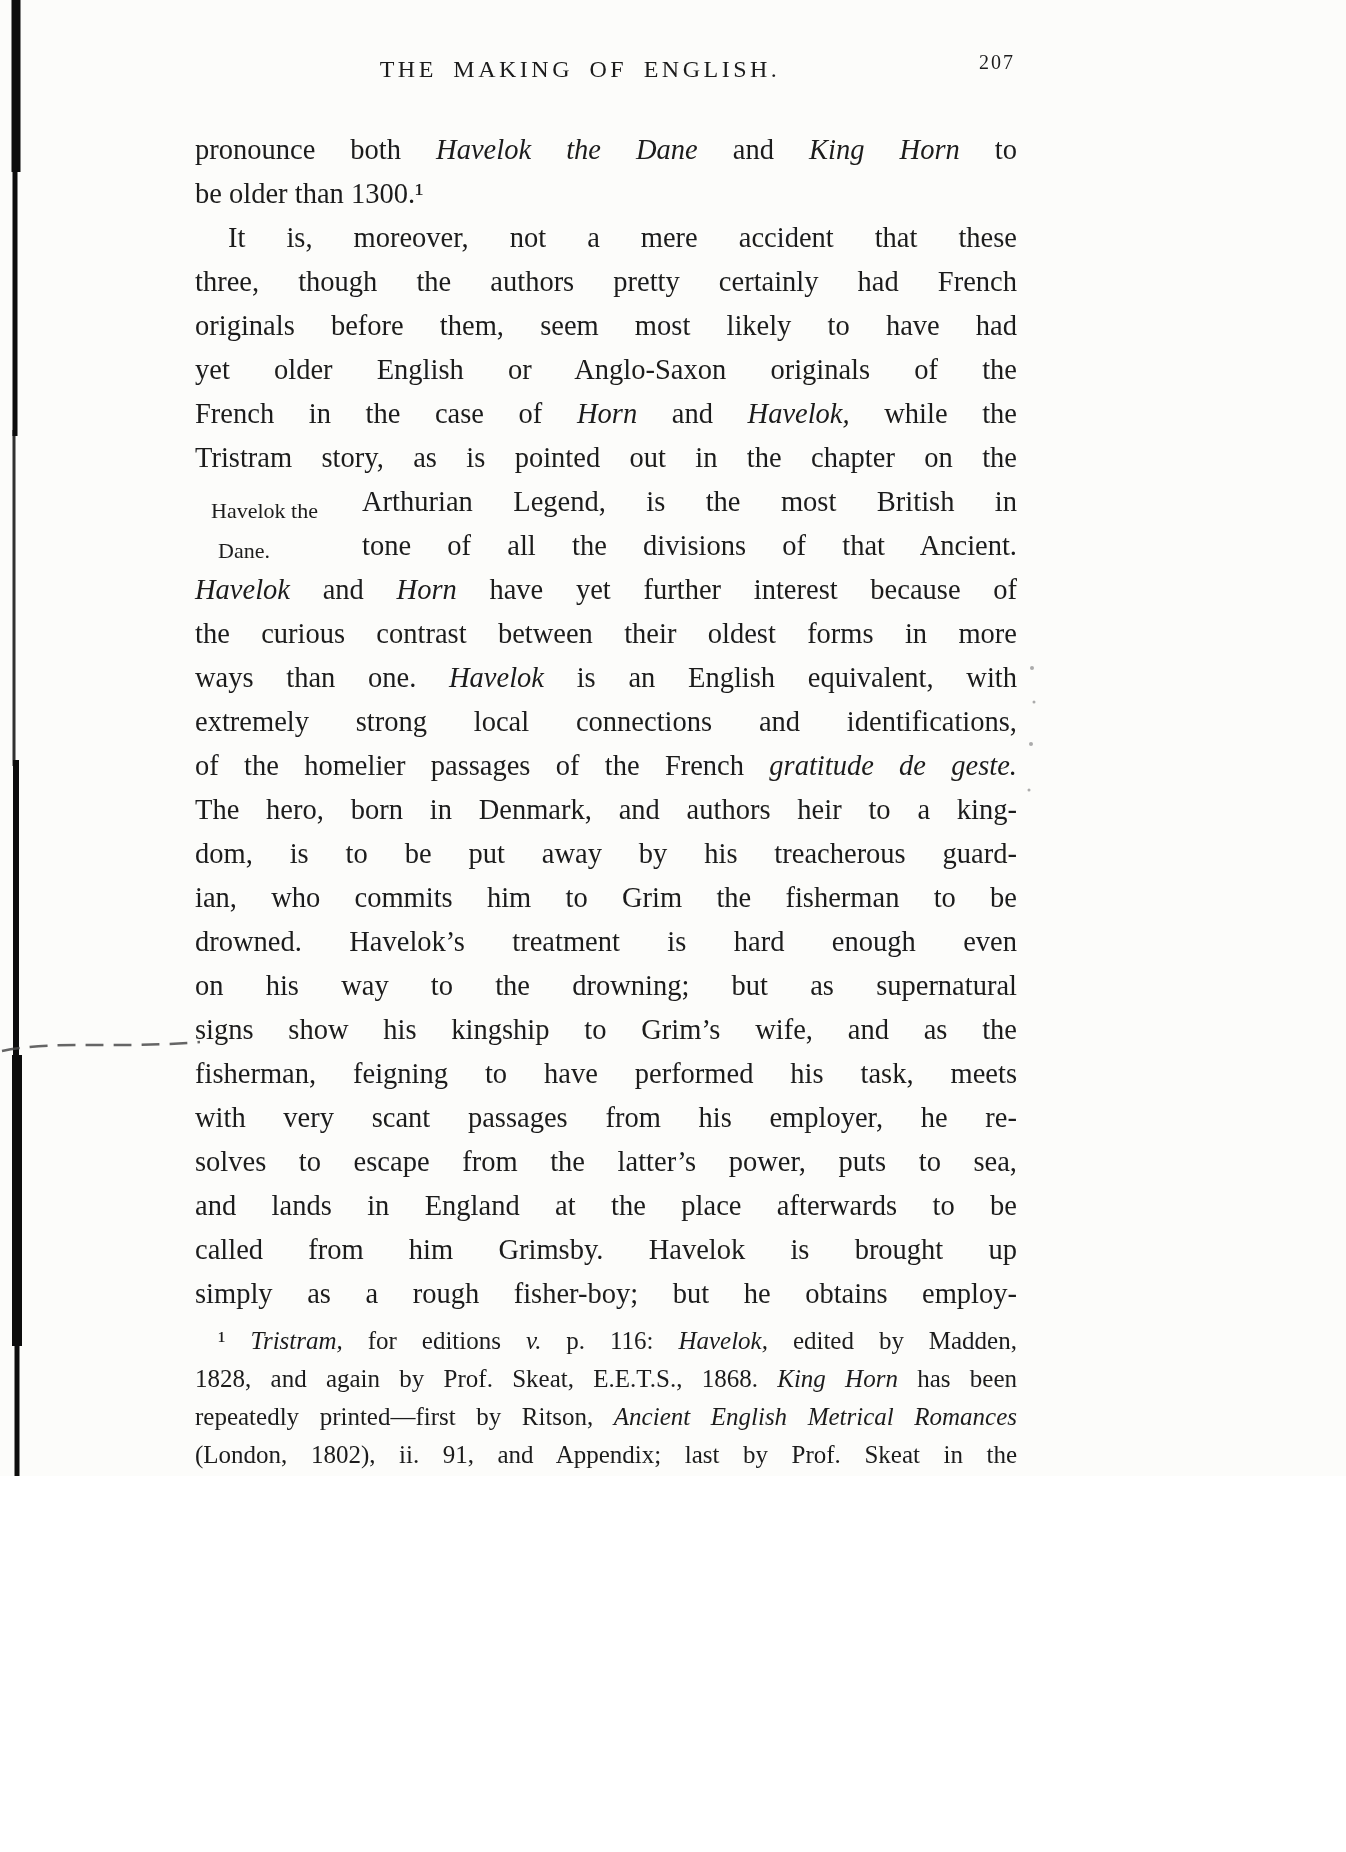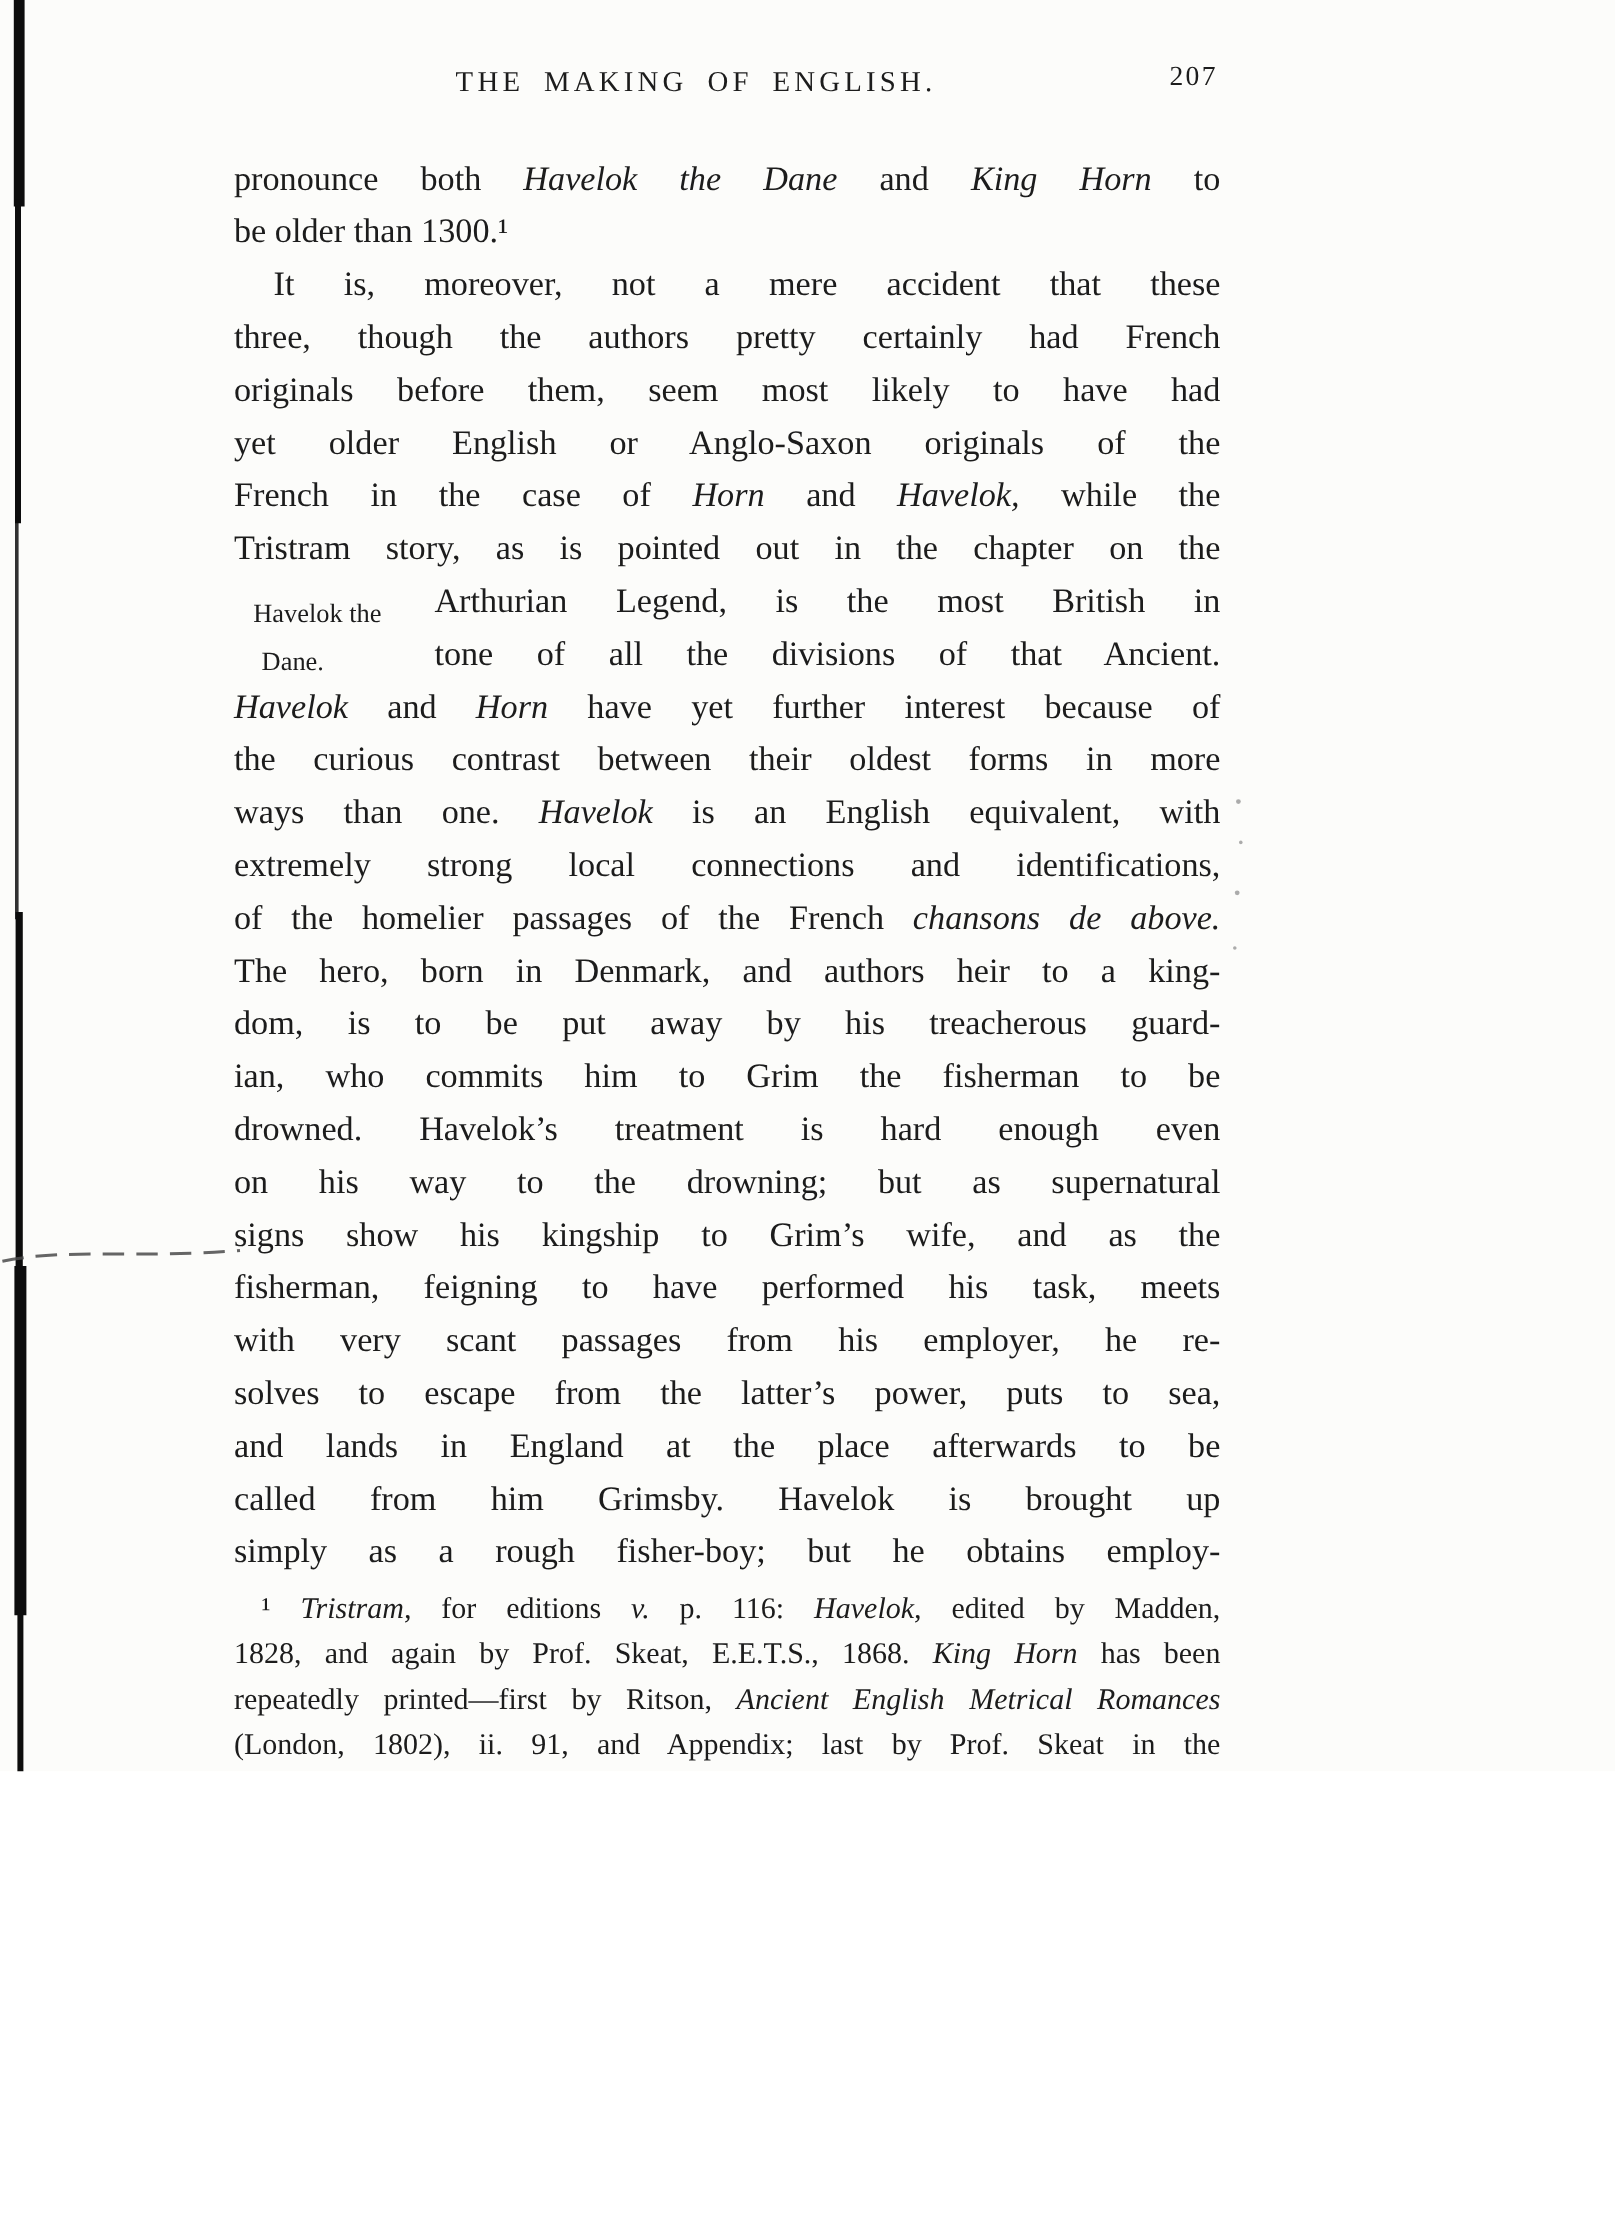--- a/index.html
+++ b/index.html
@@ -21,21 +21,21 @@
     position: absolute;
     left: 195px; top: 56px;
     width: 822px; height: 42px;
     font-size: 24px;
     letter-spacing: 3.5px;
     word-spacing: 7px;
   }
   .head-title { display: block; text-align: center; padding-right: 52px; }
   .page-num {
     position: absolute; right: 2px; top: -5px;
-    font-size: 23px; letter-spacing: 2px; word-spacing: normal;
+    font-size: 20px; letter-spacing: 2px; word-spacing: normal;
   }
 
   
   .body-text {
     position: absolute;
     left: 195px; top: 128px;
     width: 822px;
     font-size: 28.5px;
     line-height: 44px;
   }
@@ -114,21 +114,21 @@
       <div class="tline"><span>originals before them, seem most likely to have had</span></div>
       <div class="tline"><span>yet older English or Anglo-Saxon originals of the</span></div>
       <div class="tline"><span>French in the case of </span><span class="it">Horn</span><span> and </span><span class="it">Havelok,</span><span> while the</span></div>
       <div class="tline"><span>Tristram story, as is pointed out in the chapter on the</span></div>
       <div class="tline note"><span>Arthurian Legend, is the most British in</span></div>
       <div class="tline note"><span>tone of all the divisions of that Ancient.</span></div>
       <div class="tline"><span class="it">Havelok</span><span> and </span><span class="it">Horn</span><span> have yet further interest because of</span></div>
       <div class="tline"><span>the curious contrast between their oldest forms in more</span></div>
       <div class="tline"><span>ways than one. </span><span class="it">Havelok</span><span> is an English equivalent, with</span></div>
       <div class="tline"><span>extremely strong local connections and identifications,</span></div>
-      <div class="tline"><span>of the homelier passages of the French </span><span class="it">chansons de above.</span></div>
+      <div class="tline"><span>of the homelier passages of the French </span><span class="it">gratitude de geste.</span></div>
       <div class="tline"><span>The hero, born in Denmark, and authors heir to a king-</span></div>
       <div class="tline"><span>dom, is to be put away by his treacherous guard-</span></div>
       <div class="tline"><span>ian, who commits him to Grim the fisherman to be</span></div>
       <div class="tline"><span>drowned. Havelok’s treatment is hard enough even</span></div>
       <div class="tline"><span>on his way to the drowning; but as supernatural</span></div>
       <div class="tline"><span>signs show his kingship to Grim’s wife, and as the</span></div>
       <div class="tline"><span>fisherman, feigning to have performed his task, meets</span></div>
       <div class="tline"><span>with very scant passages from his employer, he re-</span></div>
       <div class="tline"><span>solves to escape from the latter’s power, puts to sea,</span></div>
       <div class="tline"><span>and lands in England at the place afterwards to be</span></div>

